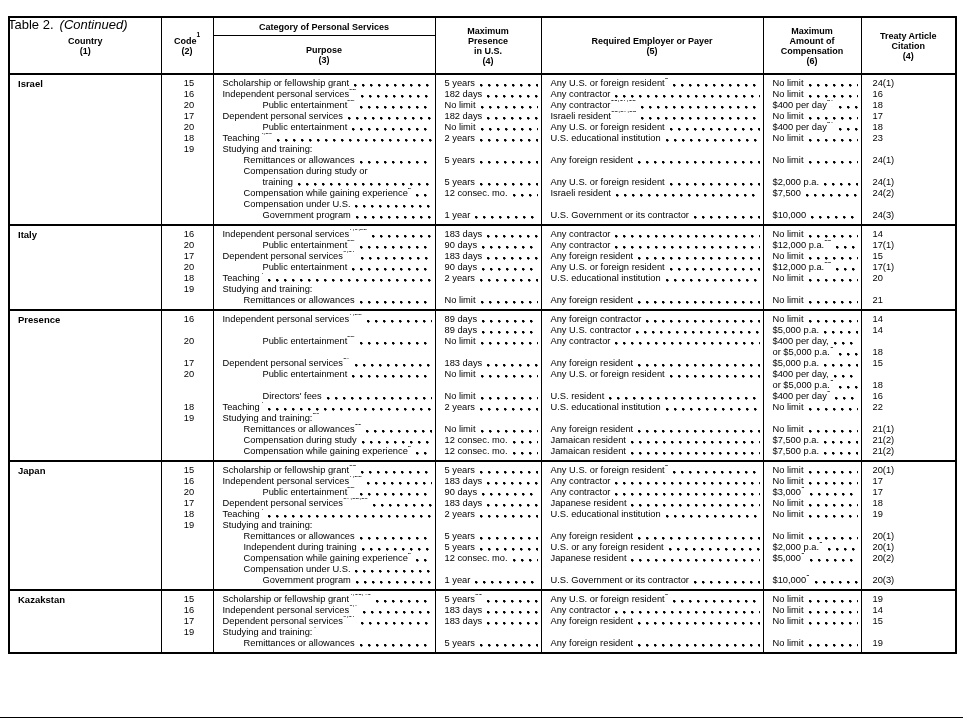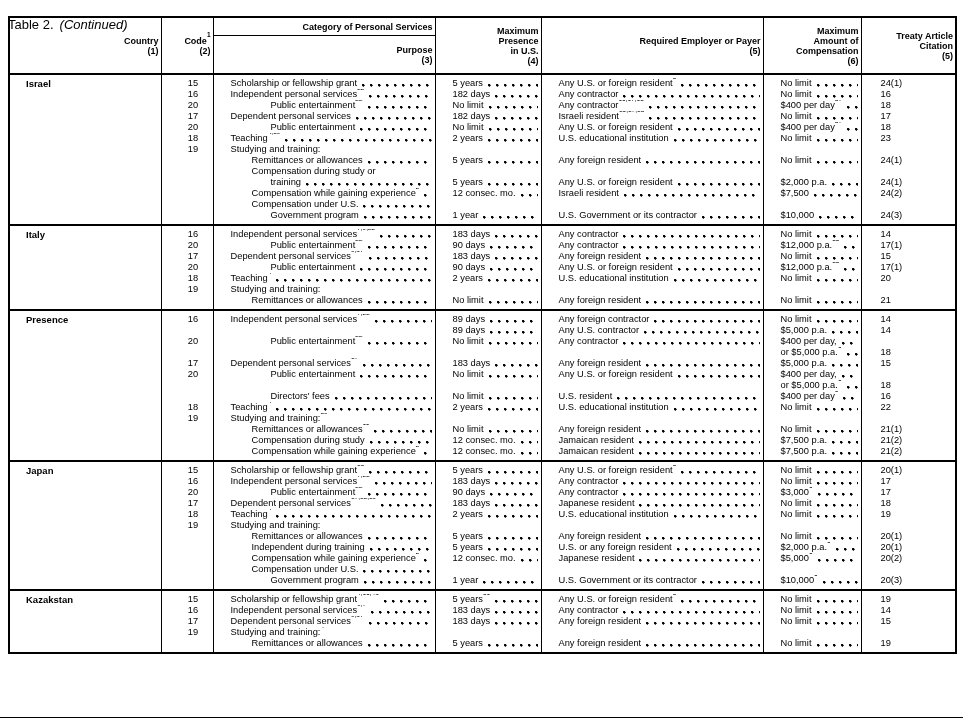--- a/index.html
+++ b/index.html
@@ -6,24 +6,24 @@
   body{width:963px;height:721px;position:relative;overflow:hidden;
        font-family:"Liberation Sans","DejaVu Sans",sans-serif;color:#000;}
   .title{position:absolute;left:8px;top:1px;font-size:13px;margin-top:16px;}
   .title .t-label{font-weight:normal;}
   .title .t-cont{font-style:italic;margin-left:6px;}
   table.t2{position:absolute;left:8px;top:16px;width:947px;border-collapse:collapse;
            table-layout:fixed;border:2px solid #000;}
   col.c-country{width:152px;} col.c-code{width:52px;} col.c-purpose{width:222px;}
   col.c-pres{width:106px;} col.c-payer{width:222px;} col.c-comp{width:98px;} col.c-cit{width:95px;}
   th{border:1px solid #000;font-size:9px;font-weight:bold;text-align:center;vertical-align:middle;padding:1px 2px;}
-  th .hwrap{white-space:pre-line;line-height:10px;text-align:right;}
+  th .hwrap{white-space:pre-line;line-height:10px;}
   tr.hrow1 th.cat{height:15px;}
   tr.hrow2 th{height:35px;}
-  td{border:1px solid #000;vertical-align:top;padding:3px 0 3px 12px;font-size:9.3px;}
+  td{border:1px solid #000;vertical-align:top;padding:3px 0 3px 4px;font-size:9.3px;}
   tr.country-row td{border-top:2px solid #000;}
   .cname{font-weight:bold;font-size:9.5px;padding-left:4px;line-height:11px;white-space:nowrap;}
   .line{display:flex;height:11px;line-height:11px;white-space:nowrap;overflow:hidden;}
   .code-line{justify-content:center;}
   .txt{flex:0 0 auto;}
   sup{font-size:6.5px;line-height:0;position:relative;top:-3px;}
   .ind0{padding-left:5px;} .ind1{padding-left:26px;} .ind2{padding-left:45px;}
   .padL{padding-left:5px;}
   .cit-line{padding-left:7px;}
   .lead{flex:1 1 auto;min-width:5px;align-self:flex-end;height:3px;margin:0 3px 2px 5px;
@@ -72,21 +72,21 @@
         </th>
       <th rowspan="2">
           <div class="hwrap">Maximum
 Amount of
 Compensation
 (6)</div>
         </th>
       <th rowspan="2">
           <div class="hwrap">Treaty Article
 Citation
-(5)</div>
+(4)</div>
         </th>
     </tr>
     <tr class="hrow2">
       <th>
           <div class="hwrap">Purpose
 (3)</div>
         </th>
     </tr>
   </thead>
   <tbody>

